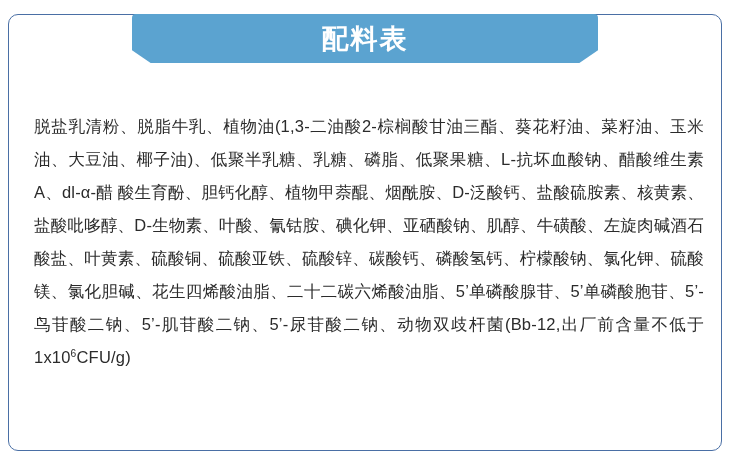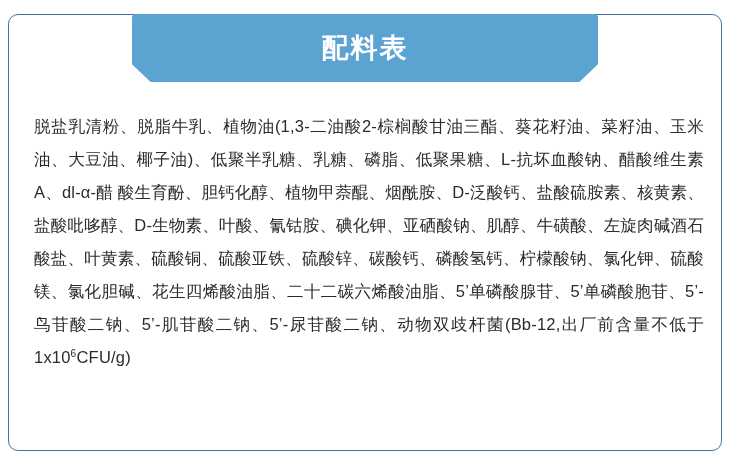--- a/index.html
+++ b/index.html
@@ -29,21 +29,21 @@
     border: 1px solid #4a6fa5;
     border-radius: 10px;
     background: #ffffff;
   }
   .header-banner {
     position: absolute;
     left: 50%;
     top: 14px;
     transform: translateX(-50%);
     width: 466px;
-    height: 68px;
+    height: 49px;
     background: #5ba3d0;
     border-radius: 4px 4px 0 0;
     
     clip-path: polygon(0 0, 100% 0, 100% 74%, 96% 100%, 4% 100%, 0 74%);
     display: flex;
     align-items: center;
     justify-content: center;
   }
   .header-title {
     color: #ffffff;

